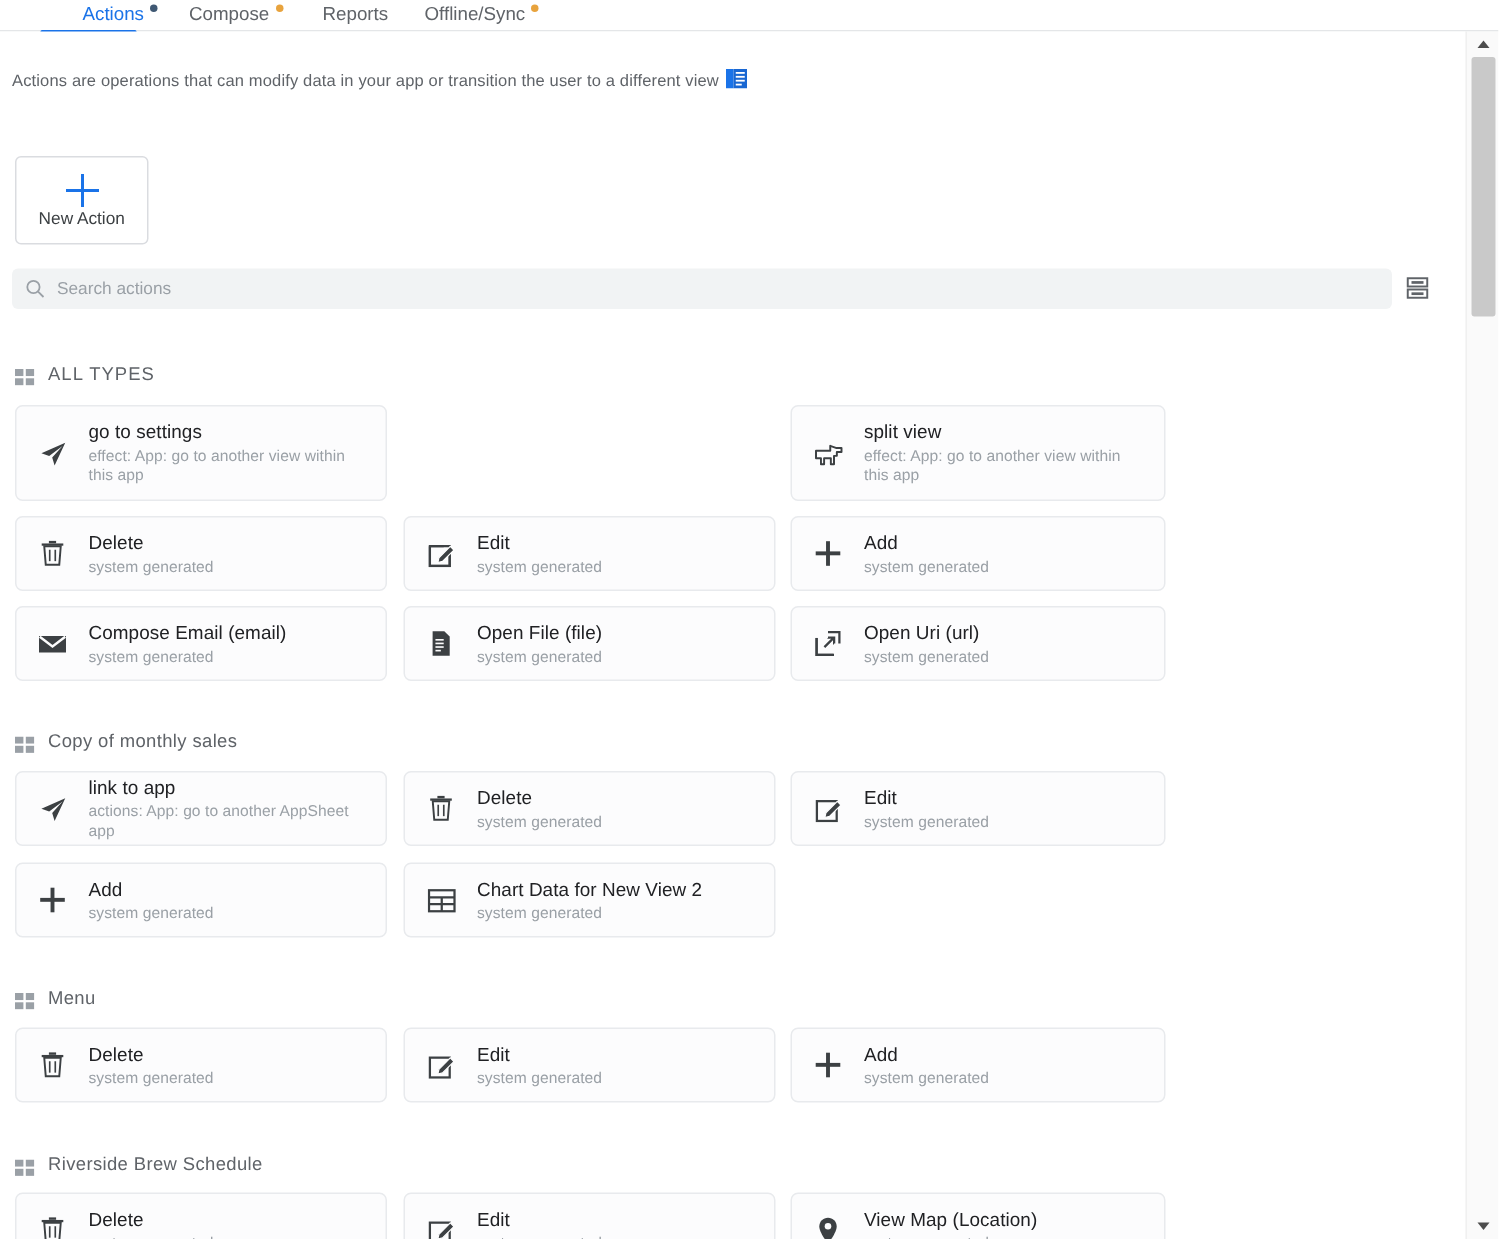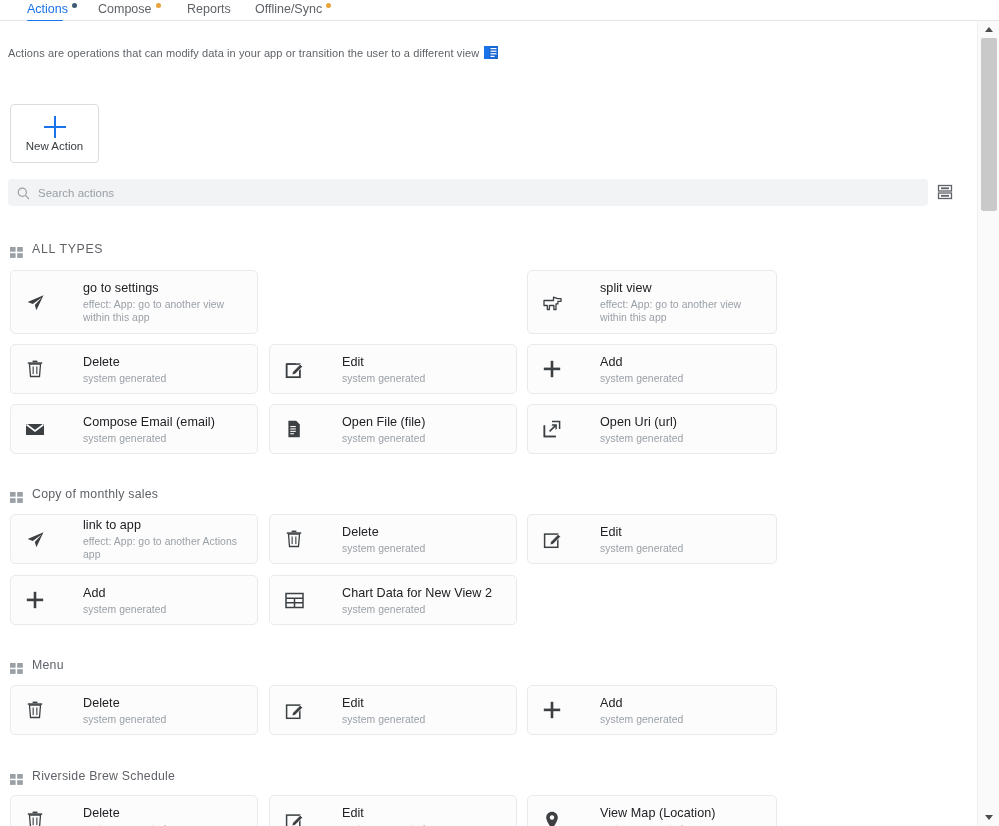--- a/index.html
+++ b/index.html
@@ -16,21 +16,21 @@
     position: absolute; top: 0; left: 0; right: 0; height: 21px;
     border-bottom: 1px solid #e4e6e8;
     background: #fff;
   }
   .tab {
     position: absolute; top: 0; height: 21px;
     font-size: 12.5px; line-height: 18px;
     color: #5f6368; white-space: nowrap;
     cursor: pointer; user-select: none;
   }
-  .tab .tab-label { display: inline-block; }
+  .tab .tab-label { display: inline-block; margin-left: 28px; }
   .tab.active .tab-label { color: #1a73e8; }
   .tab .underline {
     position: absolute; left: 0; right: 14px; bottom: -1px; height: 2px;
     background: #1a73e8; border-radius: 1px;
   }
   .dot {
     display: inline-block; width: 5px; height: 5px; border-radius: 50%;
     vertical-align: 5px; margin-left: 4px;
   }
   .dot.blue { background: #3f5873; }
@@ -101,21 +101,21 @@
     font-size: 12.3px; color: #5f6368; letter-spacing: .25px; white-space: nowrap;
   }
   .group-title.caps { letter-spacing: .7px; }
 
   
   .card {
     position: absolute;
     border: 1px solid #e8eaed; border-radius: 5px;
     background: #fcfcfd;
     display: flex; align-items: center;
-    cursor: pointer; overflow: hidden; gap: 24px;
+    cursor: pointer; overflow: hidden;
   }
   .card-icon {
     width: 22px; flex: none;
     margin-left: 13px; margin-right: 13px;
     display: flex; align-items: center; justify-content: center;
     color: #3c4043;
   }
   .card-txt { flex: 1; min-width: 0; padding-right: 10px; }
   .card-title {
     font-size: 12.6px; color: #202124; line-height: 16px; letter-spacing: .05px;
@@ -342,21 +342,21 @@
   </div>
 
   <div class="card col0 h-short" style="top:493px">
     <span class="card-icon">
         <svg width="19" height="19" viewBox="0 0 19 19">
           <path d="M17.5 2.2L1.6 9.1l5.2 1.9 8.9-6.6-6.9 7.6 1.6 5.3z" fill="#3c4043"></path>
         </svg>
       </span>
     <span class="card-txt">
       <span class="card-title" style="display:block">link to app</span>
-      <span class="card-sub" style="display:block">effect: App: go to another Actions app</span>
+      <span class="card-sub" style="display:block">actions: App: go to another AppSheet app</span>
     </span>
   </div>
 
   <div class="card col1 h-short" style="top:493px">
     <span class="card-icon">
         <svg width="16" height="18" viewBox="0 0 16 18">
           <path d="M2.5 4.2h11l-1 12.3H3.5z" fill="none" stroke="#3c4043" stroke-width="1.3"></path>
           <rect x="0.8" y="2.3" width="14.4" height="1.5" fill="#3c4043"></rect>
           <rect x="5.6" y="0.6" width="4.8" height="1.6" fill="#3c4043"></rect>
           <rect x="5.6" y="6.5" width="1.1" height="7.6" fill="#3c4043"></rect>

